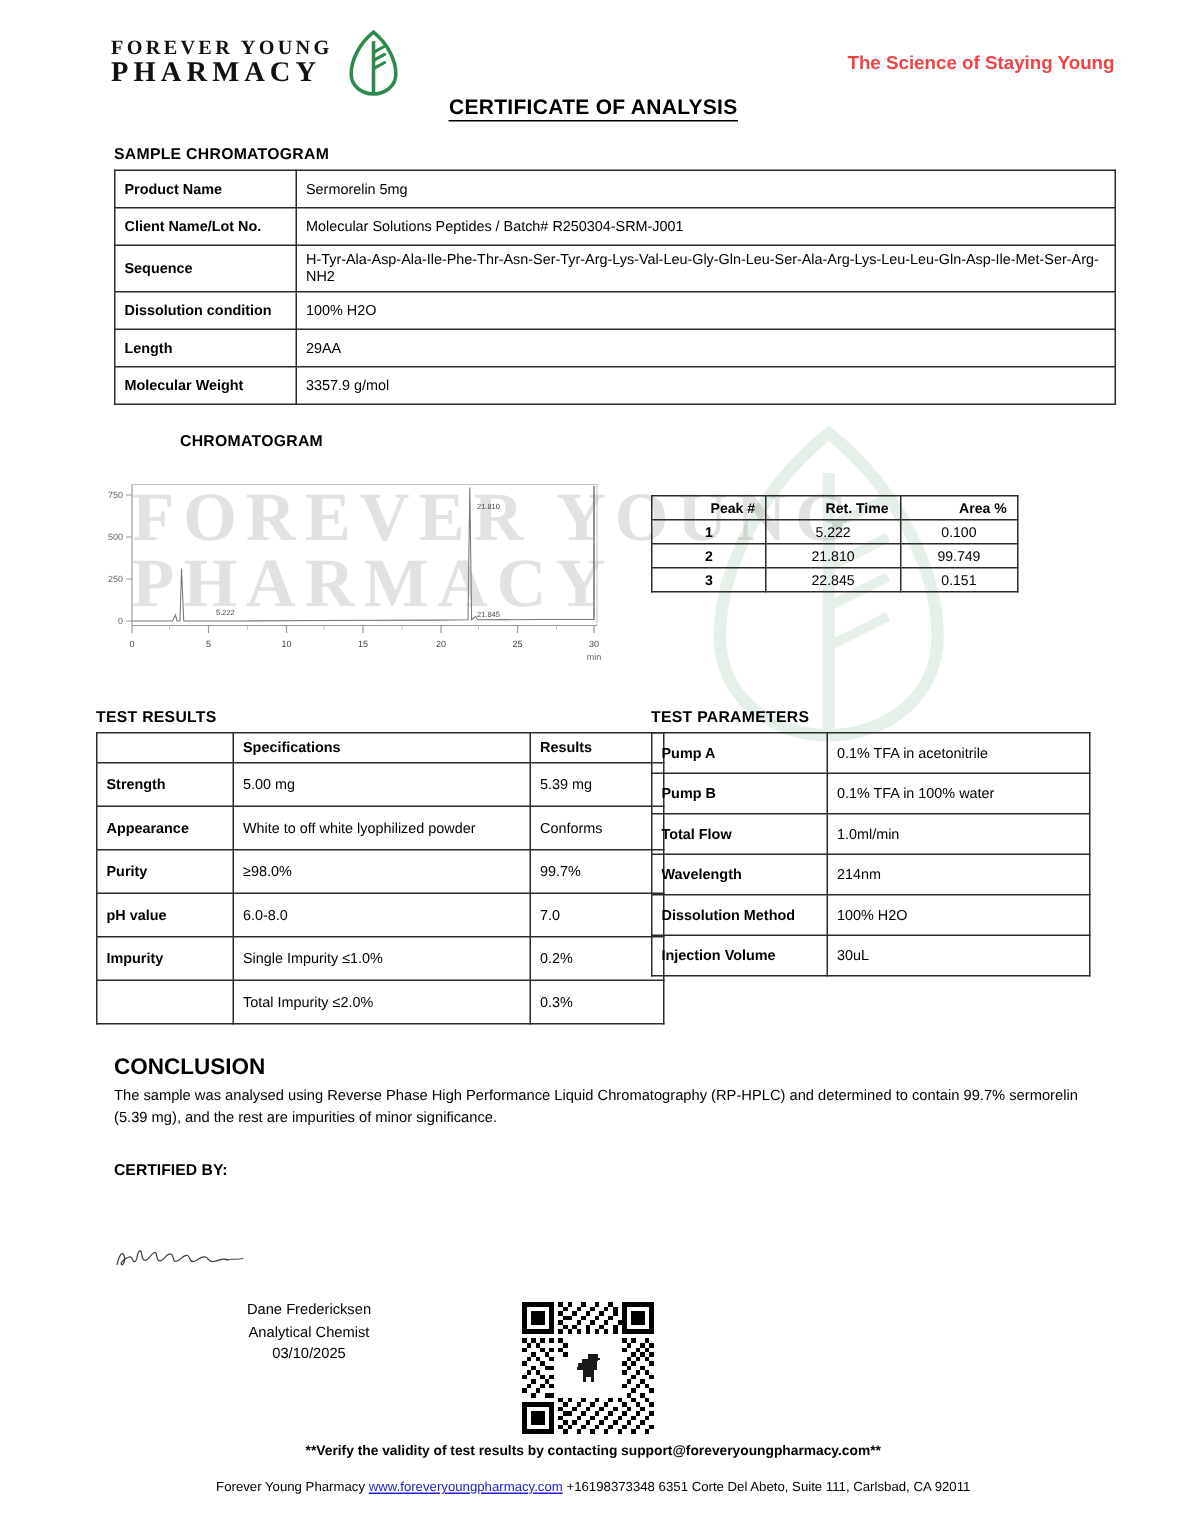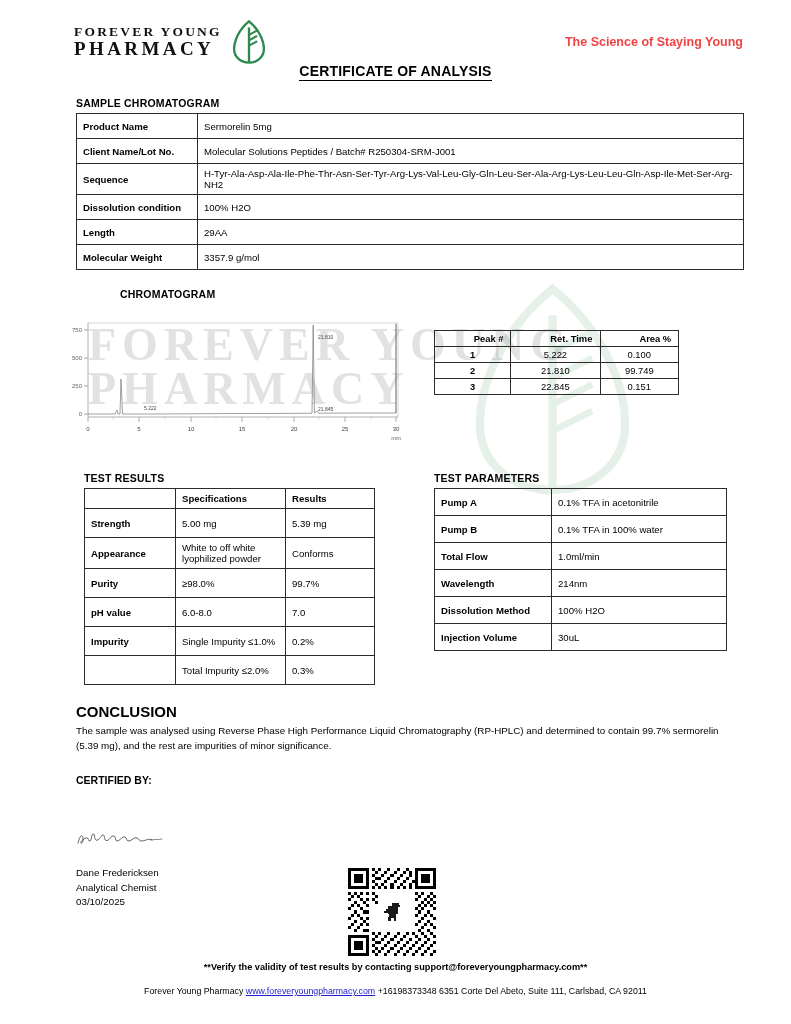--- a/index.html
+++ b/index.html
@@ -167,23 +167,23 @@
     text-align: center;
     padding: 2px 4px;
     font-size: 9.4px;
   }
   .peak-table th { font-weight: bold; padding-left: 36px; }
   .peak-table td.pk { font-weight: bold; }
 
   
   .results-wrap {
     position: absolute;
-    left: 84px;
+    left: 64px;
     top: 472px;
-    width: 291px;
+    width: 379px;
   }
   .results-wrap table td { height: 20px; }
   .results-wrap .lbl { width: 78px; }
   .results-wrap .res-col { width: 76px; }
 
   .params-wrap {
     position: absolute;
     left: 434px;
     top: 472px;
     width: 293px;
@@ -213,20 +213,21 @@
     position: absolute;
     left: 76px;
     top: 828px;
     width: 260px;
   }
   .sig-img { width: 95px; height: 22px; }
   .sig-lines {
     margin-top: 12px;
     font-size: 9.8px;
     line-height: 1.5;
+    text-align: center;
   }
 
   
   .qr-wrap {
     position: absolute;
     left: 348px;
     top: 868px;
     width: 88px;
     height: 88px;
   }

